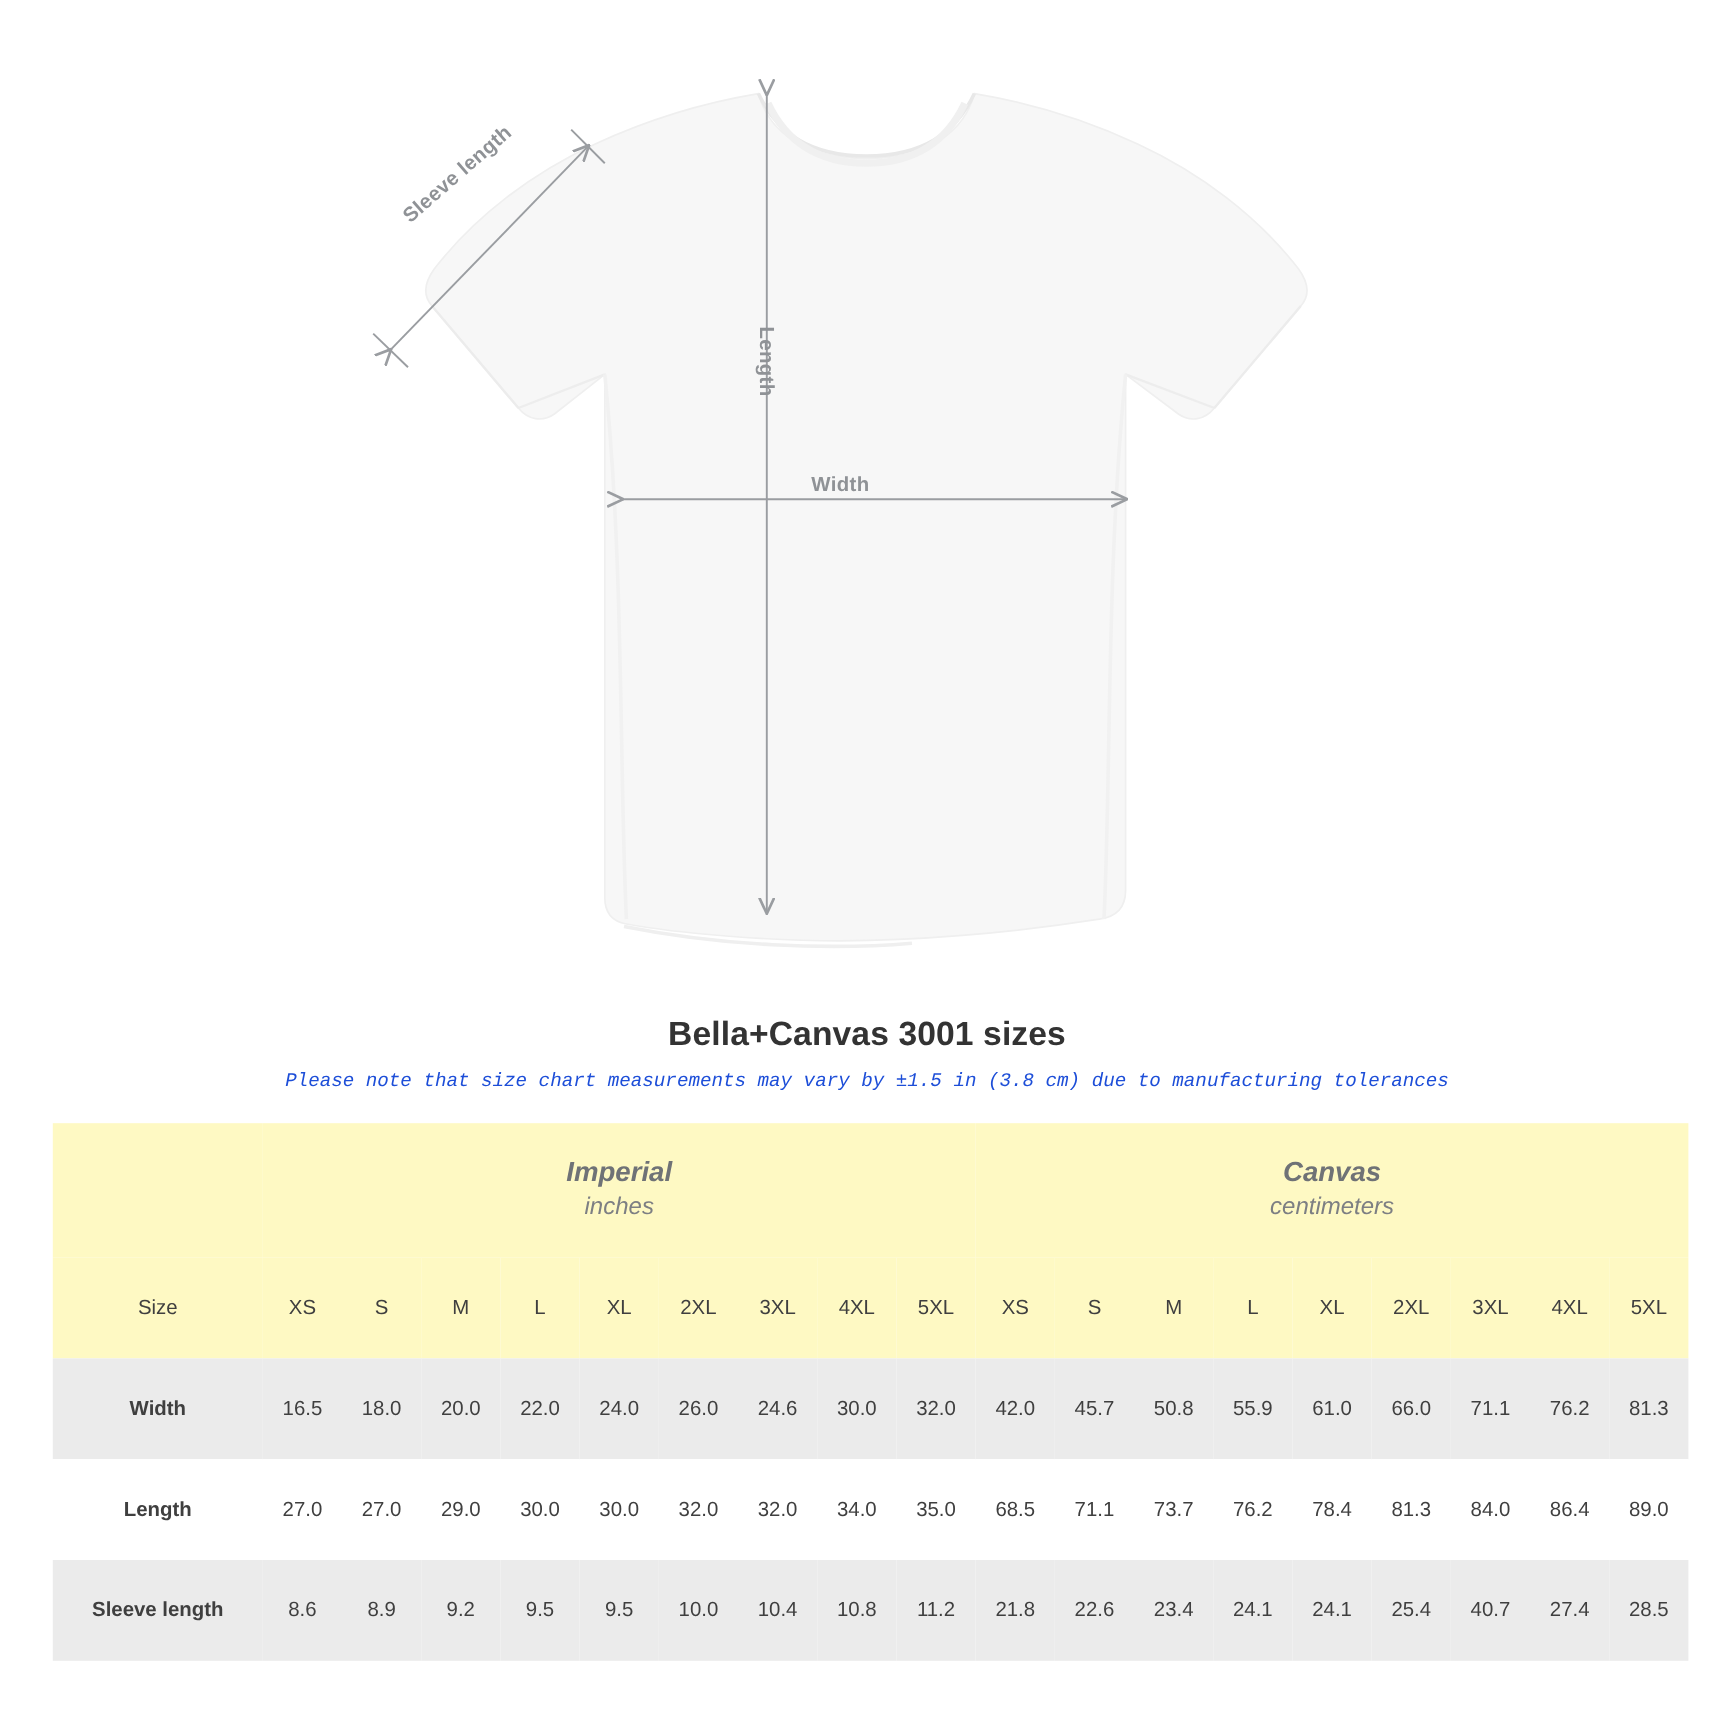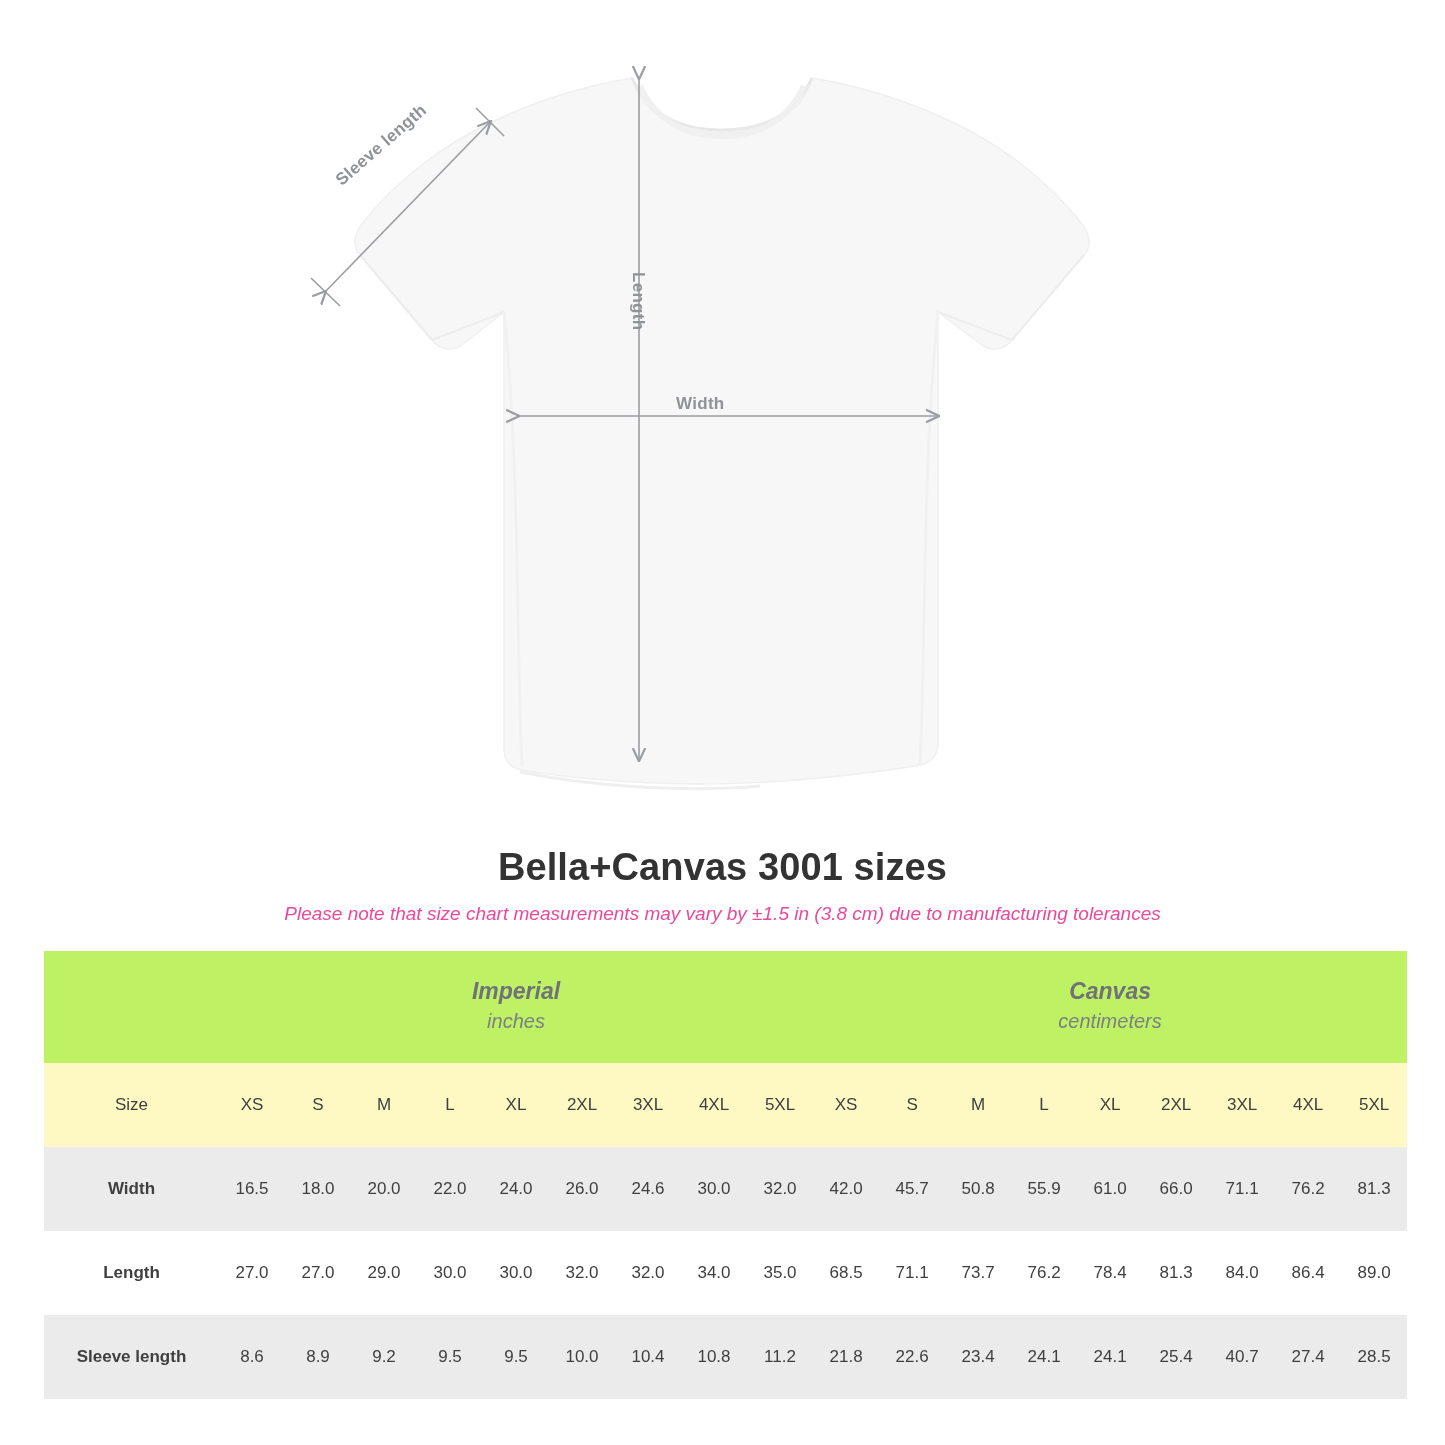--- a/index.html
+++ b/index.html
@@ -59,50 +59,51 @@
     top: 394px;
     font-size: 17px;
   }
 
   
   .heading-block {
     text-align: center;
     margin-top: 26px;
   }
   .chart-title {
-    font-size: 38px;
+    font-size: 28px;
     font-weight: bold;
     color: #333333;
     margin: 0 0 14px 0;
     letter-spacing: 0.1px;
   }
   .chart-note {
-    font-size: 19px;
+    font-size: 16px;
     font-style: italic;
-    color: #ec4899;
+    color: #1d4ed8;
     margin: 0;
+    font-family: Liberation Mono, monospace;
   }
 
   
   .table-wrap {
     margin: 26px 44px 0 44px;
   }
   table.size-table {
     width: 1357px;
     border-collapse: collapse;
     table-layout: fixed;
   }
   table.size-table td,
   table.size-table th {
     text-align: center;
     vertical-align: middle;
     font-weight: normal;
   }
   .band-row td {
-    background: #bef264;
+    background: #fef9c3;
     height: 112px;
     padding: 0;
   }
   .unit-sys {
     font-size: 23px;
     font-style: italic;
     font-weight: bold;
     color: #6f7276;
     line-height: 1.25;
   }

